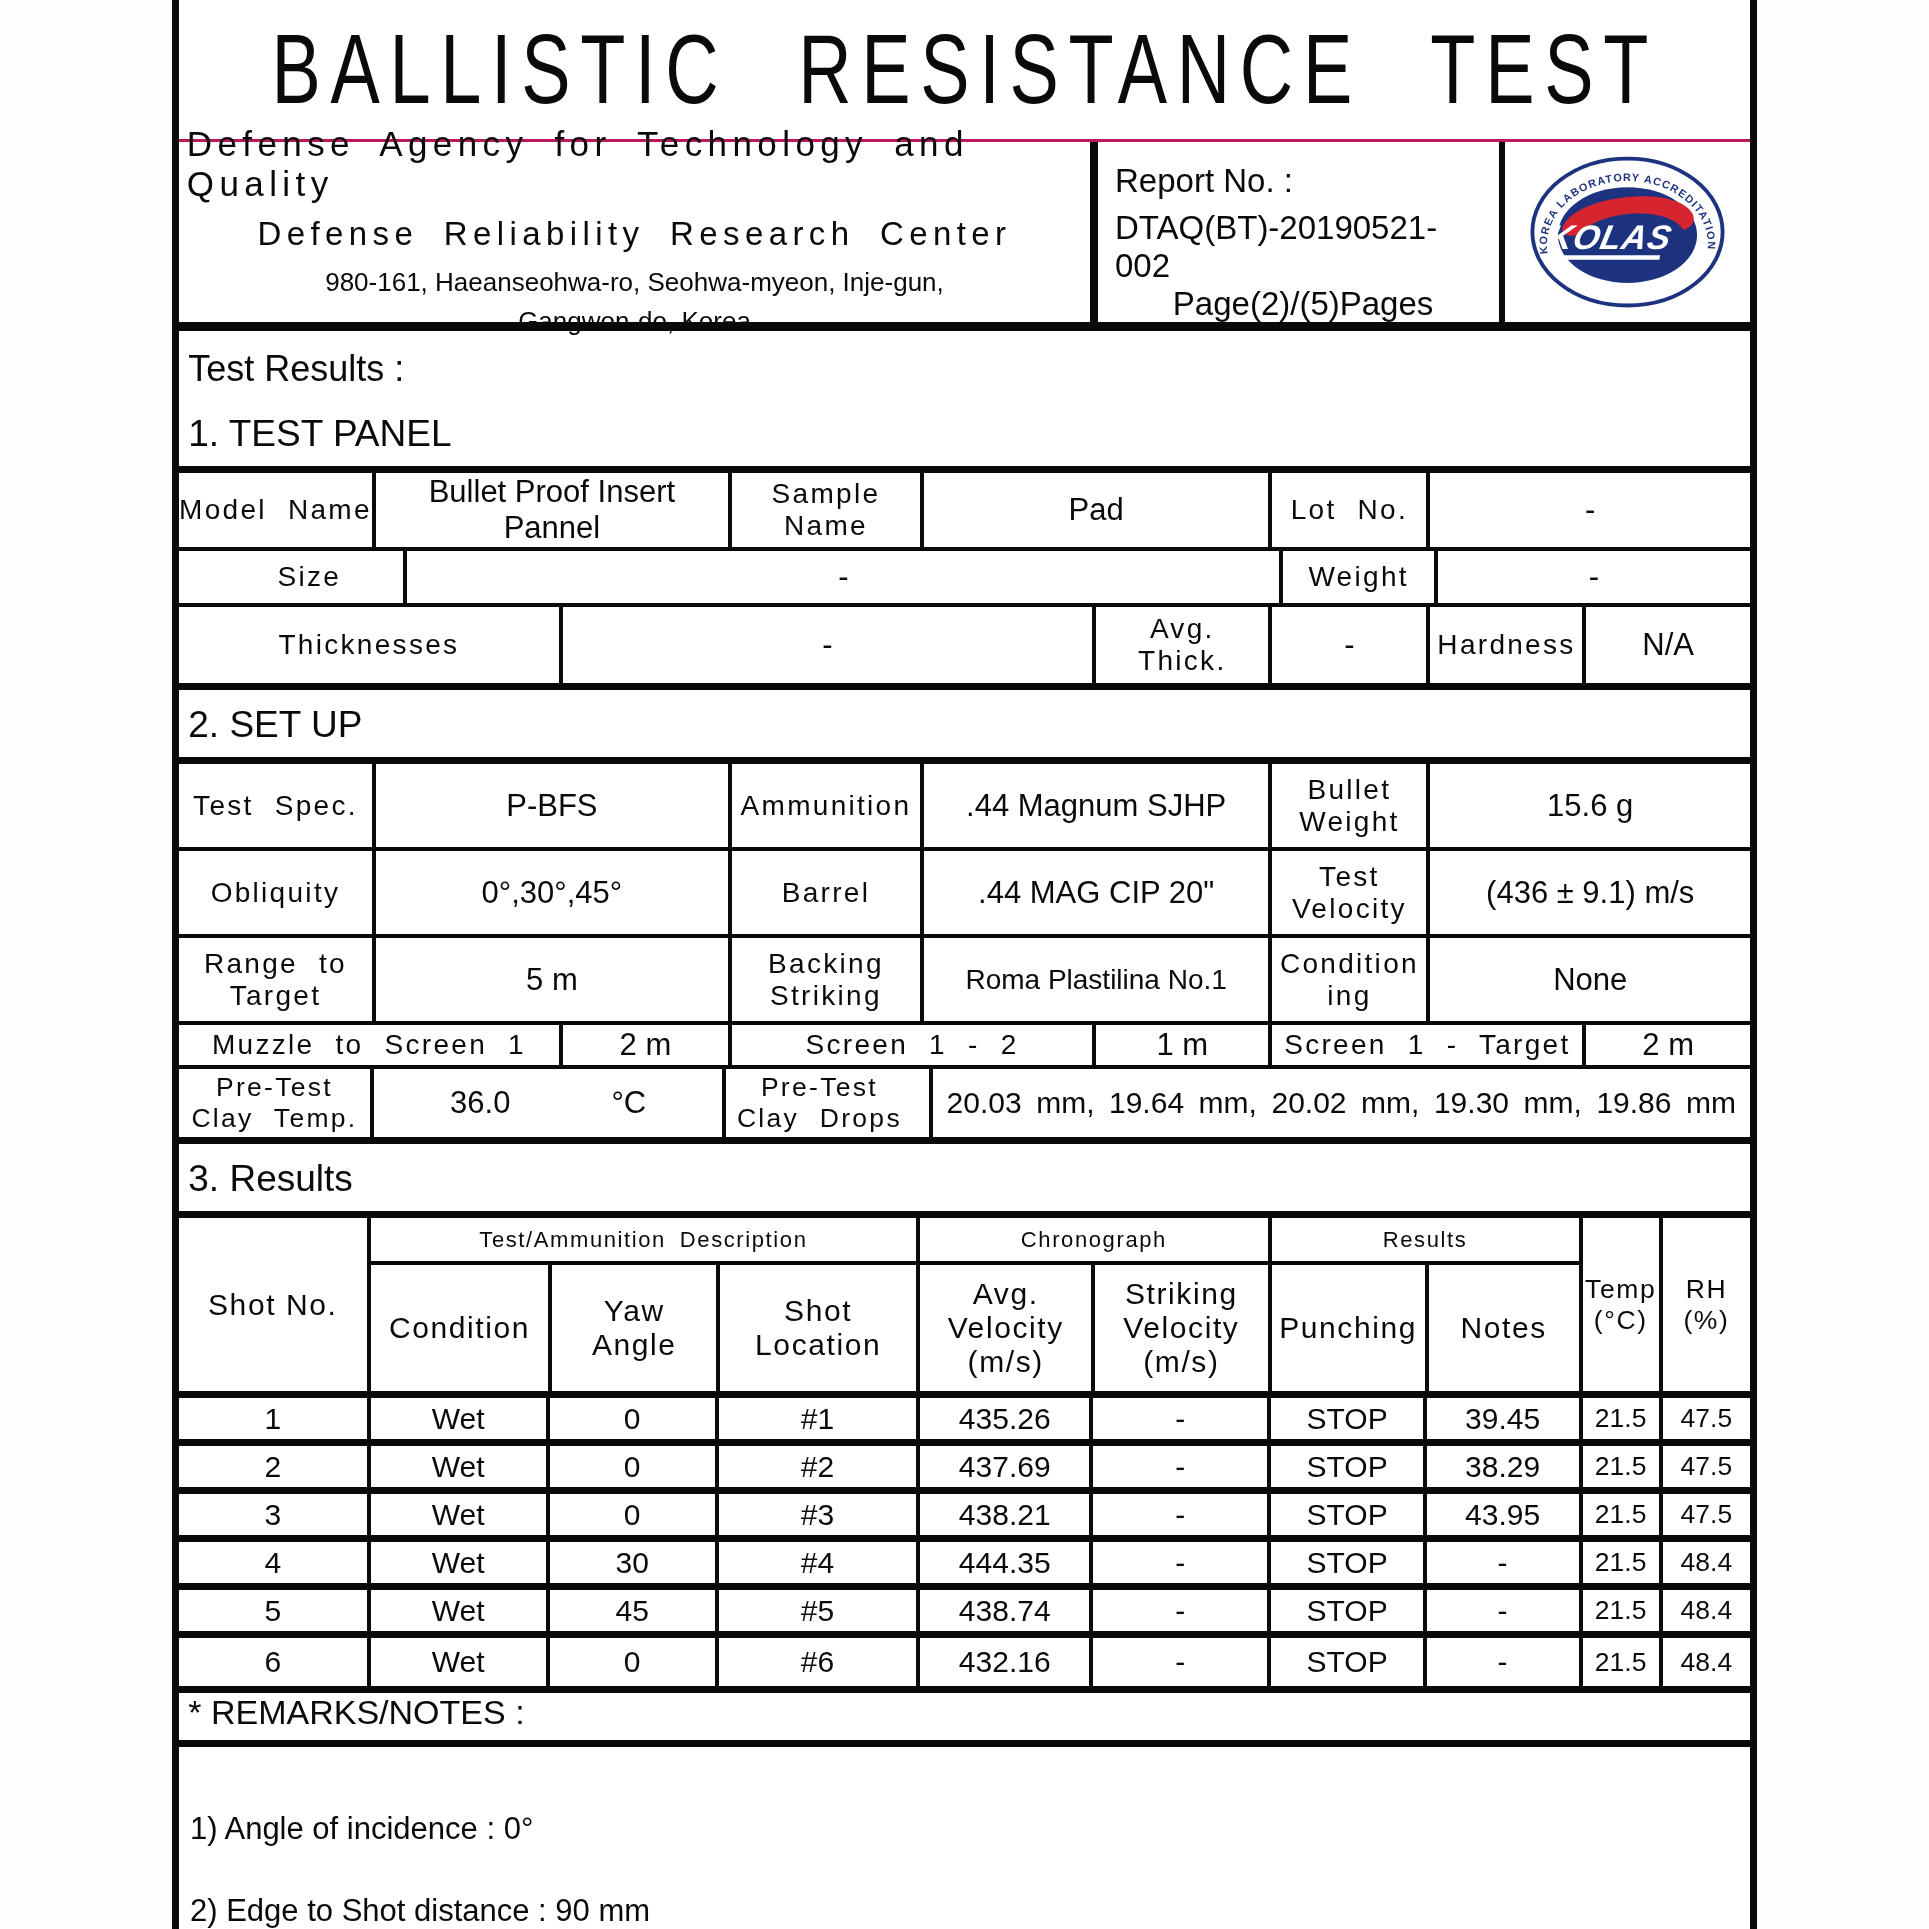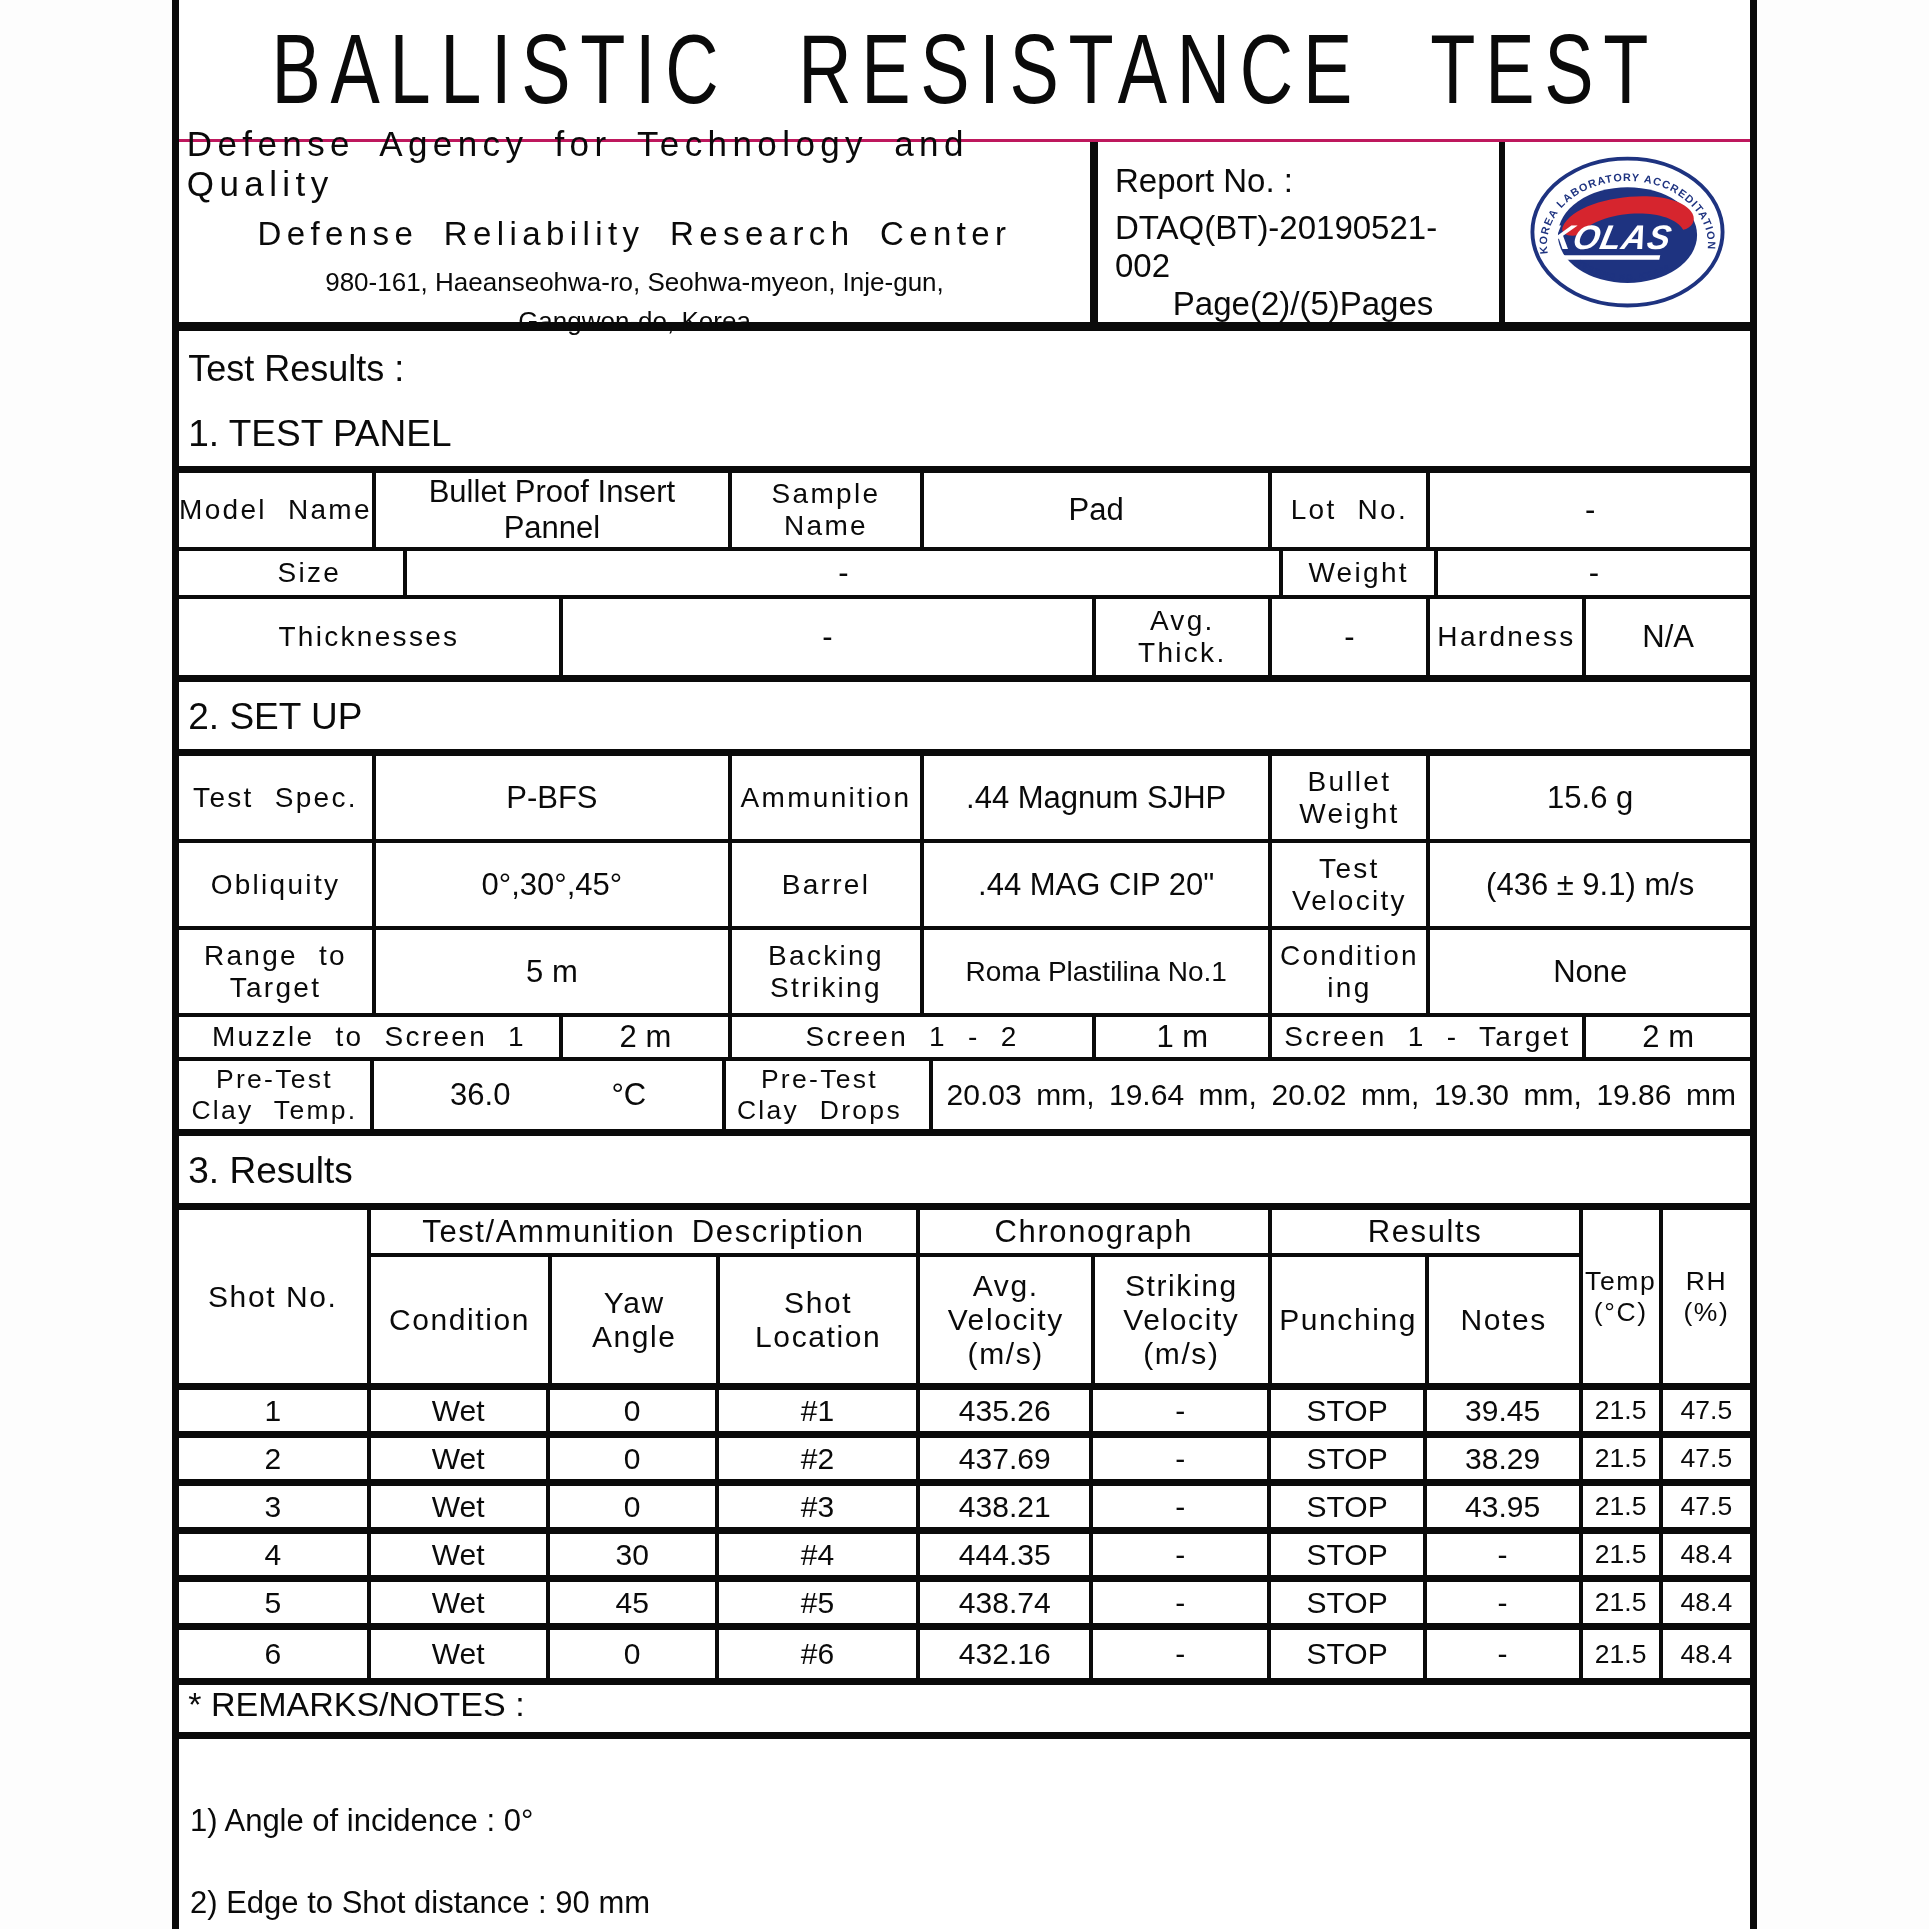--- a/index.html
+++ b/index.html
@@ -33,40 +33,40 @@
 
   
   .tbl { border-top: 7px solid #0a0a0a; border-bottom: 7px solid #0a0a0a; }
   .trow { display: flex; border-bottom: 4.7px solid #0a0a0a; }
   .tbl .trow:last-child { border-bottom: none; }
   .tc { border-left: 4.7px solid #0a0a0a; display: flex; align-items: center; justify-content: center;
         text-align: center; white-space: pre-line; }
   .trow .tc:first-child { border-left: none; }
   .lab { font-size: 28px; letter-spacing: 2.3px; word-spacing: 11px; }
   .val { font-size: 31px; }
-  .h100 { height: 78px; } .h62 { height: 48px; padding-left: 36px; } .h98 { height: 76px; }
+  .h100 { height: 78px; } .h62 { height: 56px; padding-left: 36px; } .h98 { height: 76px; }
   .h112 { height: 87px; } .h56 { height: 44px; } .h88 { height: 68px; }
 
   
   .c0{width:12.28%}.c1{width:22.66%}.c2{width:12.23%}.c3{width:22.17%}.c4{width:10.07%}.c5{width:20.59%}
   .t0{width:24.18%}.t1{width:33.95%}.t2{width:11.21%}.t3{width:10.07%}.t4{width:9.93%}.t5{width:10.66%}
   .m0{width:24.18%}.m1{width:10.76%}.m2{width:23.19%}.m3{width:11.21%}.m4{width:20.00%}.m5{width:10.66%}
   .p0{width:12.28%}.p1{width:22.66%}.p2{width:12.23%}.p3{width:52.83%}
   .temp-split { gap: 101px; }
   .drops { font-size: 30px; word-spacing: 6.2px; margin-left: 16px; }
 
   
   .res-tbl { border-top: 7px solid #0a0a0a; border-bottom: 7.8px solid #0a0a0a; }
   .res-head { display: flex; border-bottom: 7.8px solid #0a0a0a; }
   .res-head > div + div { border-left: 4.7px solid #0a0a0a; }
   .rh-full { display: flex; align-items: center; justify-content: center; text-align: center;
              white-space: pre-line; font-size: 30px; letter-spacing: 1.6px; }
   .rh-stack { display: flex; flex-direction: column; }
   .rh-group { height: 47px; border-bottom: 4.7px solid #0a0a0a; display: flex; align-items: center; justify-content: center;
-              font-size: 31px; letter-spacing: 1.6px; word-spacing: 6.2px; }
+              font-size: 22px; letter-spacing: 1.6px; word-spacing: 6.2px; }
   .rh-sub { flex: 1; display: flex; }
   .rh-sub > div { border-left: 4.7px solid #0a0a0a; display: flex; align-items: center; justify-content: center;
                   white-space: pre-line; text-align: center; font-size: 30px; letter-spacing: 1.6px; }
   .rh-sub > div:first-child { border-left: none; }
   .rh-h { height: 173px; }
   .rw0{width:11.94%}.rwDesc{width:34.99%}.rwChr{width:22.36%}.rwRes{width:19.80%}.rw8{width:5.11%}.rw9{width:5.80%}
   .sd0{width:32.58%}.sd1{width:30.75%}.sd2{width:36.67%}
   .sc0{width:49.24%}.sc1{width:50.76%}
   .sr0{width:49.90%}.sr1{width:50.10%}
   .res-row { display: flex; height: 48px; border-bottom: 7px solid #0a0a0a; }

